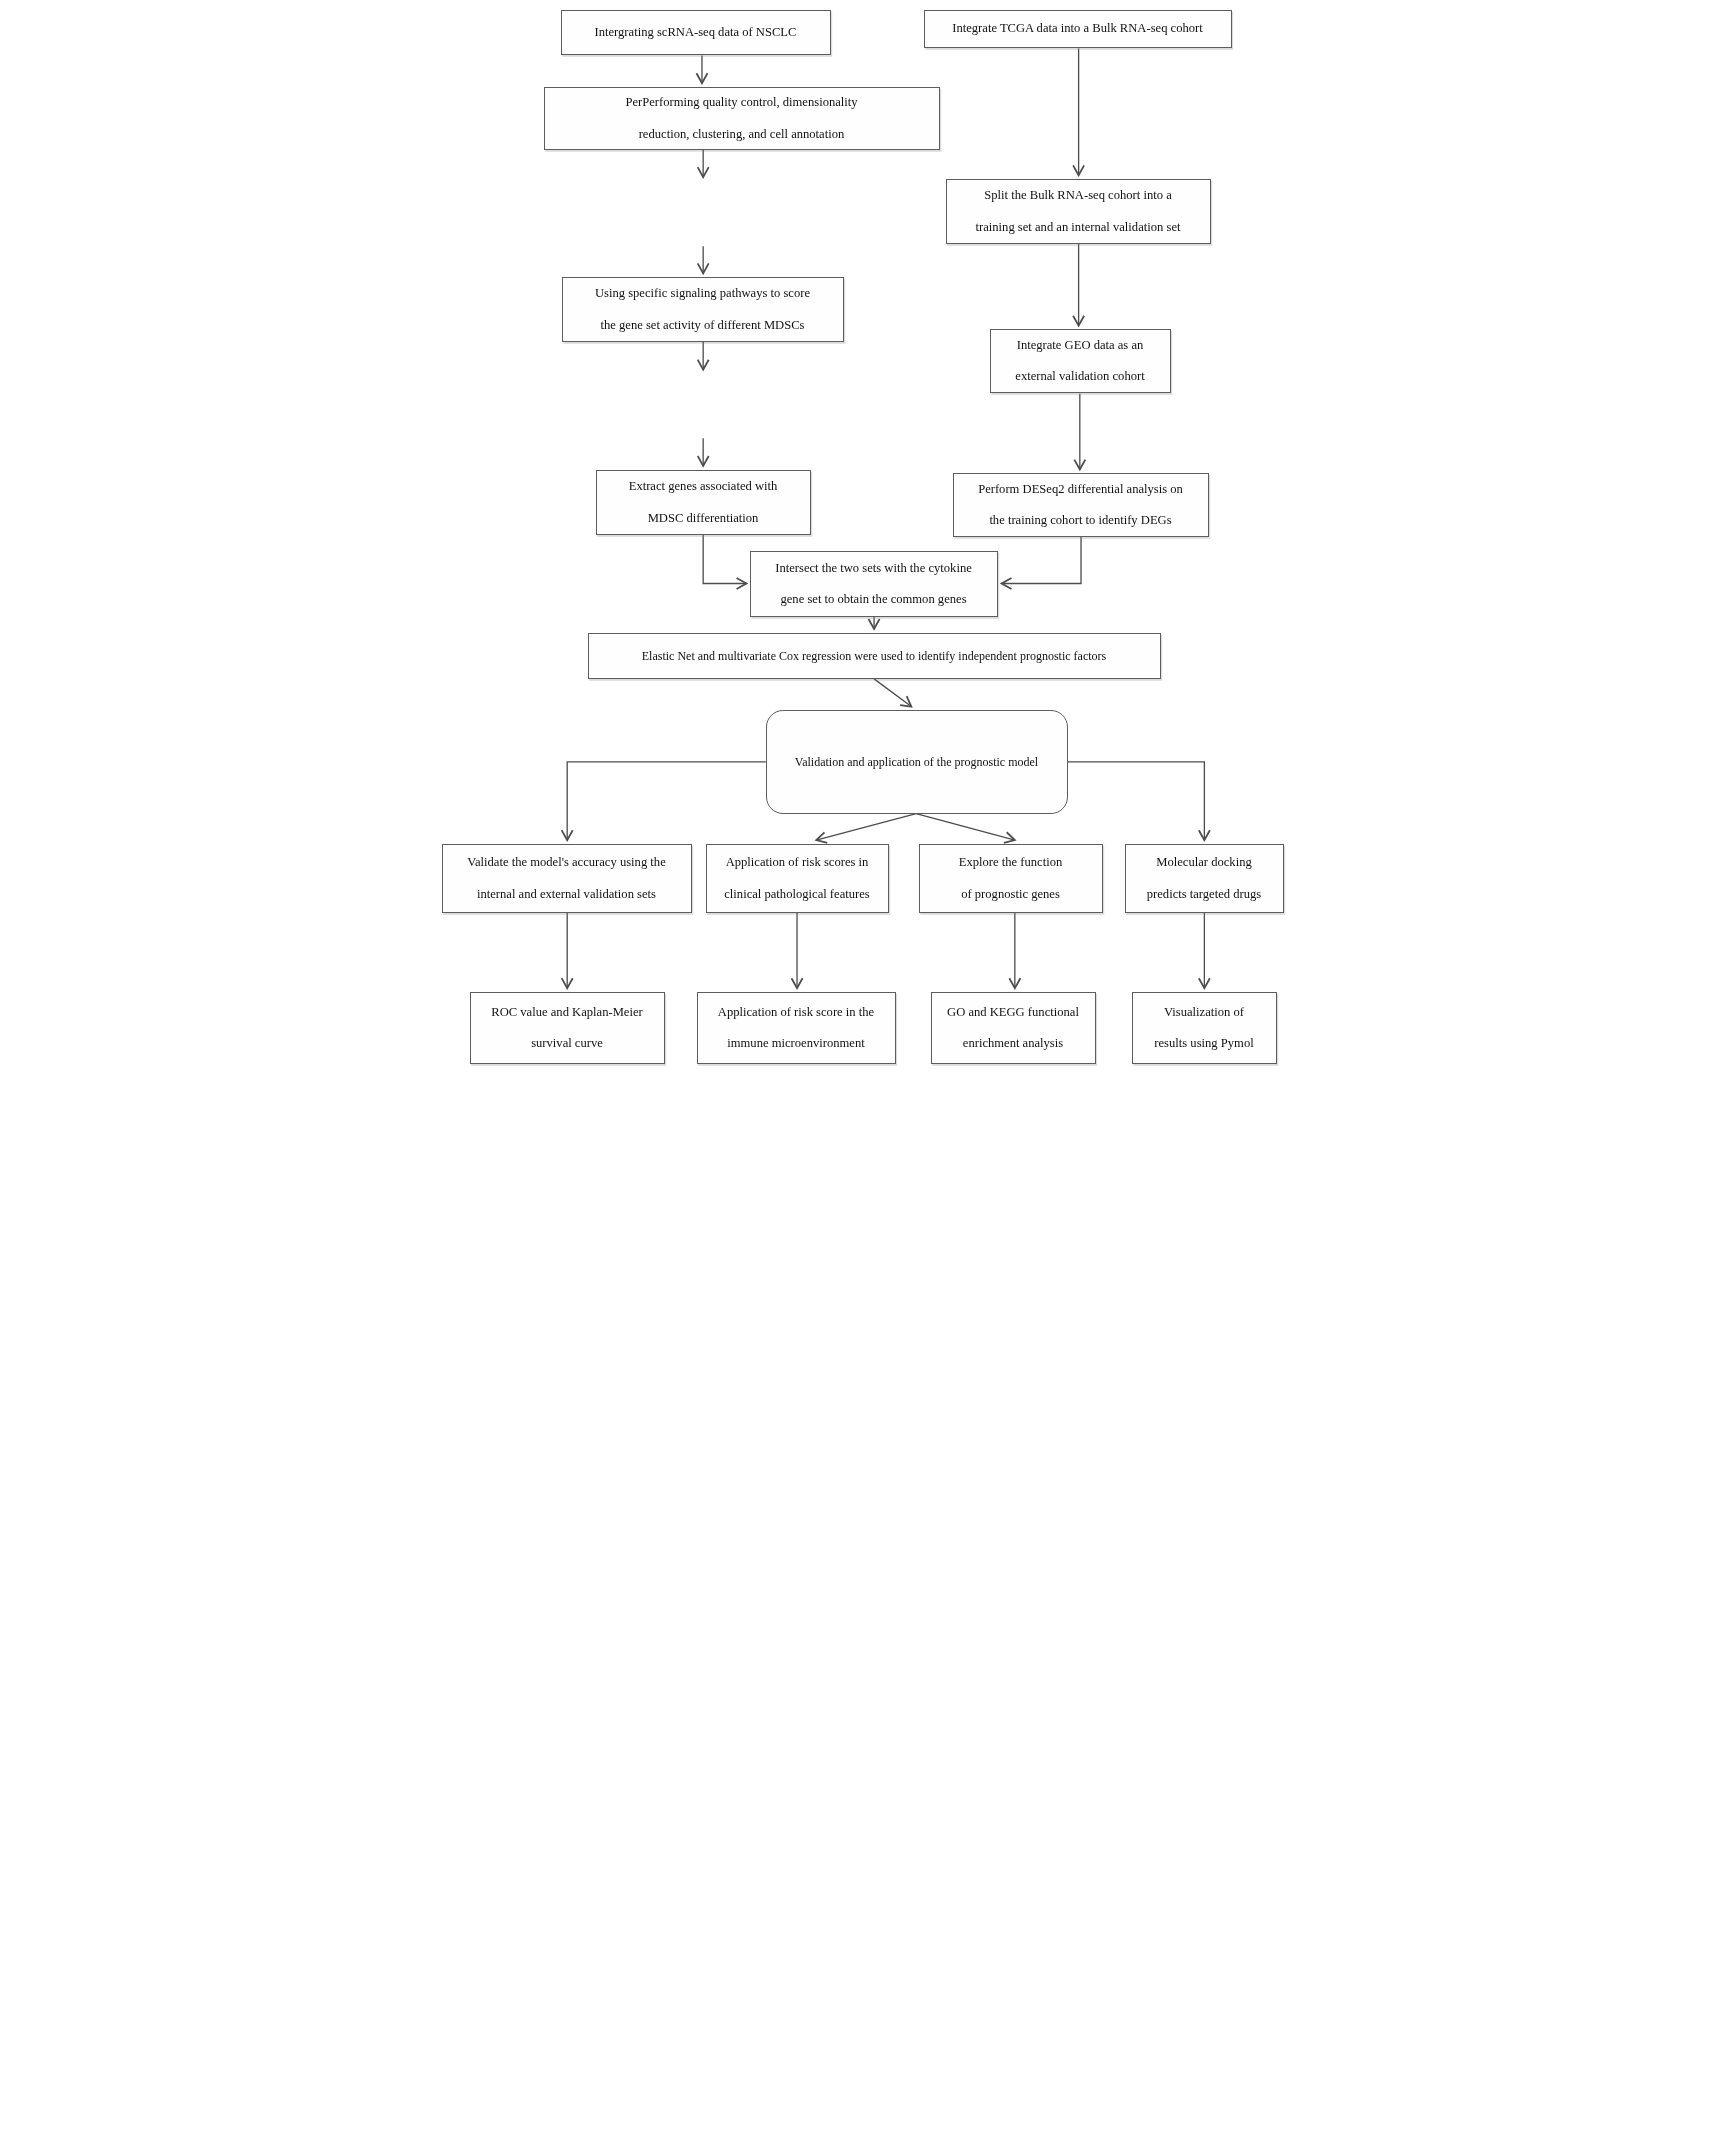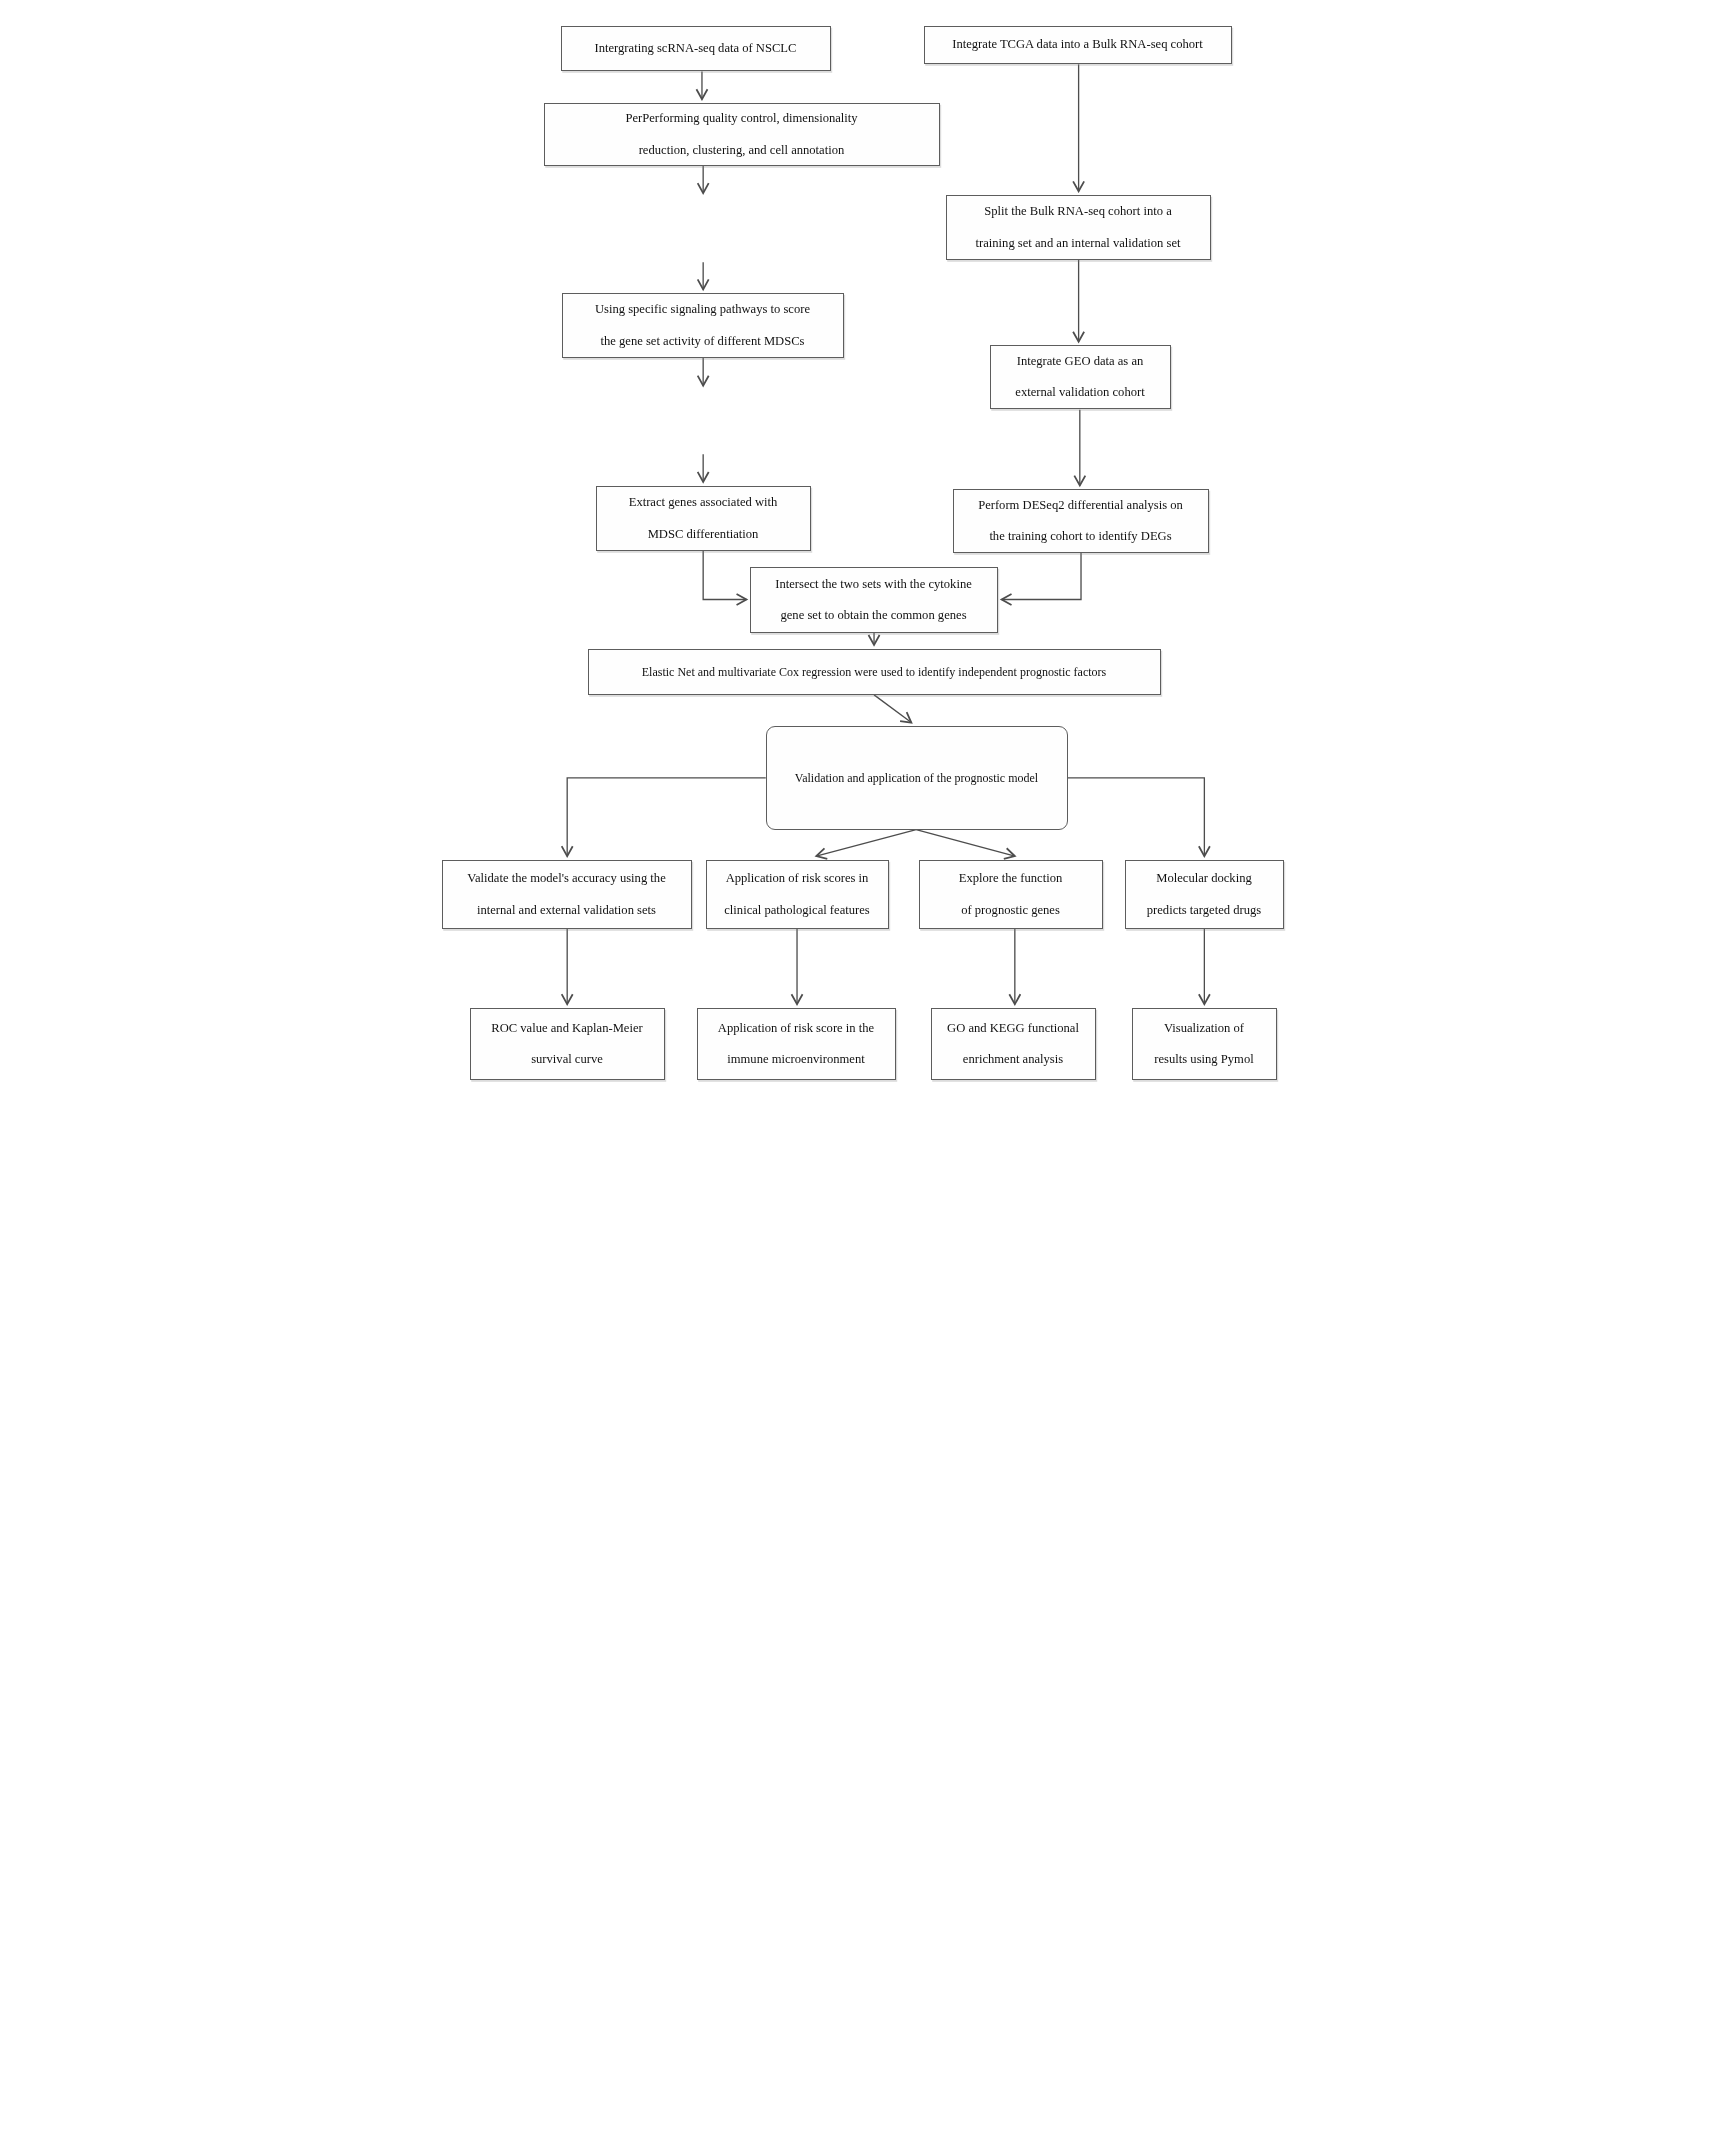--- a/index.html
+++ b/index.html
@@ -1,20 +1,20 @@
 <!DOCTYPE html>
 <html style="font-size:9.6px"><head>
 <meta charset="utf-8">
 <style>
   html,body{margin:0;padding:0;background:#ffffff;}
   #canvas{
     position:relative;
     width:858px;
     height:1075px;
-    margin:16px auto;
+    margin:0 auto;
     background:#ffffff;
     font-family:"Liberation Serif","DejaVu Serif",serif;
     color:#111111;
   }
   #edges{
     position:absolute;
     left:0;top:0;
     width:858px;height:1075px;
   }
   .node{
@@ -25,21 +25,21 @@
     box-shadow:1.2px 1.8px 0 rgba(130,130,130,0.28);
     display:flex;
     align-items:center;
     justify-content:center;
     text-align:center;
     font-size:12.6px;
     line-height:2.5;
     white-space:pre-line;
     padding:0 4.8px;
   }
-  .rounded{border-radius:9px;border-width:1.5px;box-shadow:none;font-family:Liberation Serif, serif;}
+  .rounded{border-radius:17px;border-width:1.5px;box-shadow:none;font-family:Liberation Serif, serif;}
   .fs20{font-size:12px;}
 </style>
 </head>
 <body>
 
 <div id="canvas">
 
   <svg id="edges" viewBox="0 0 1426 1786" xmlns="http://www.w3.org/2000/svg">
     <defs>
       <marker id="arr" viewBox="0 0 12 12" refX="10" refY="6" markerWidth="10" markerHeight="10" orient="auto-start-reverse">

